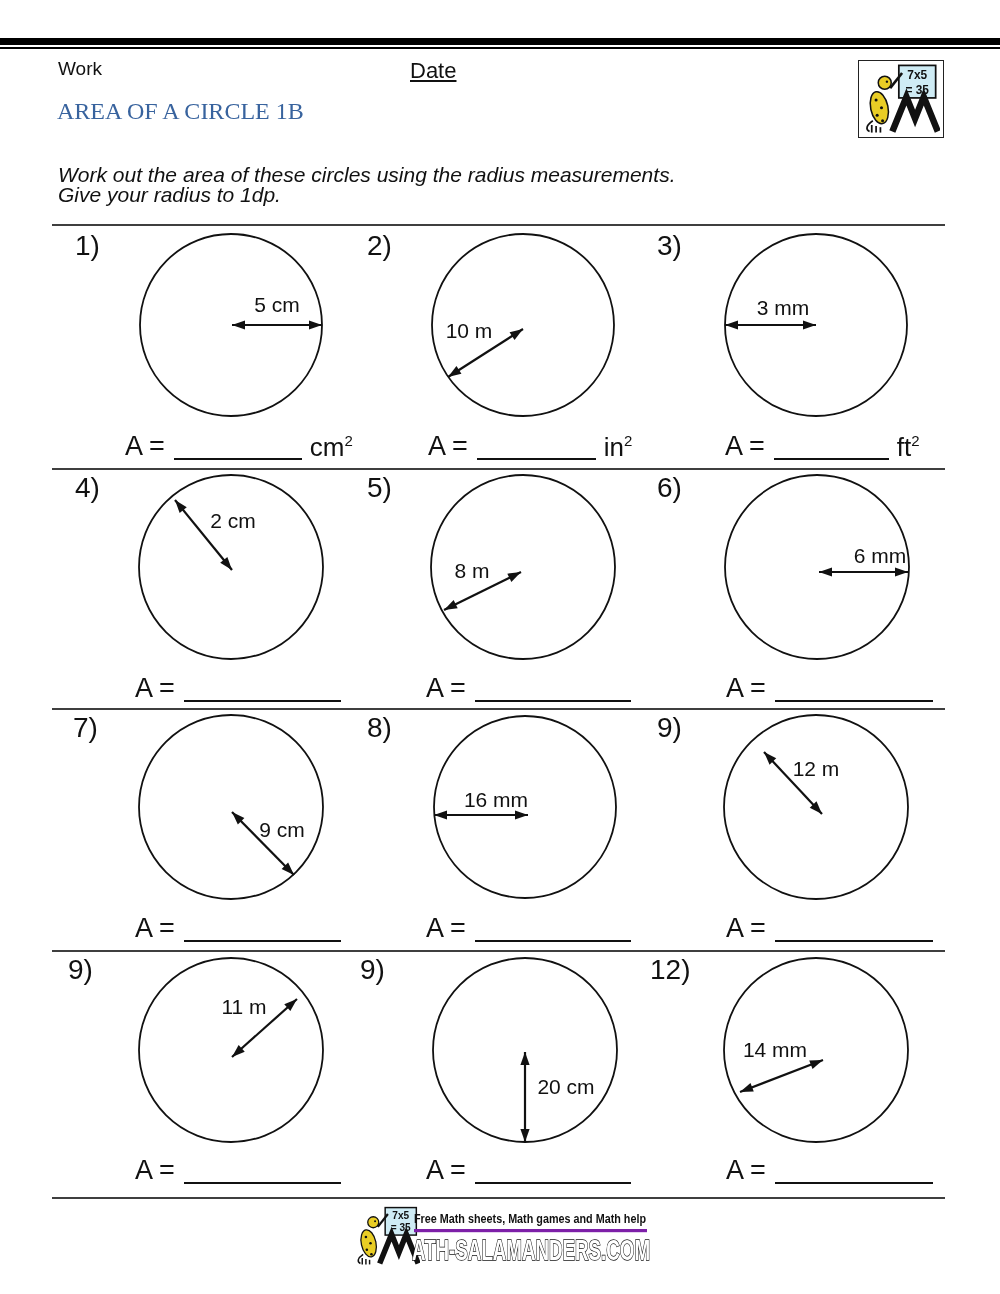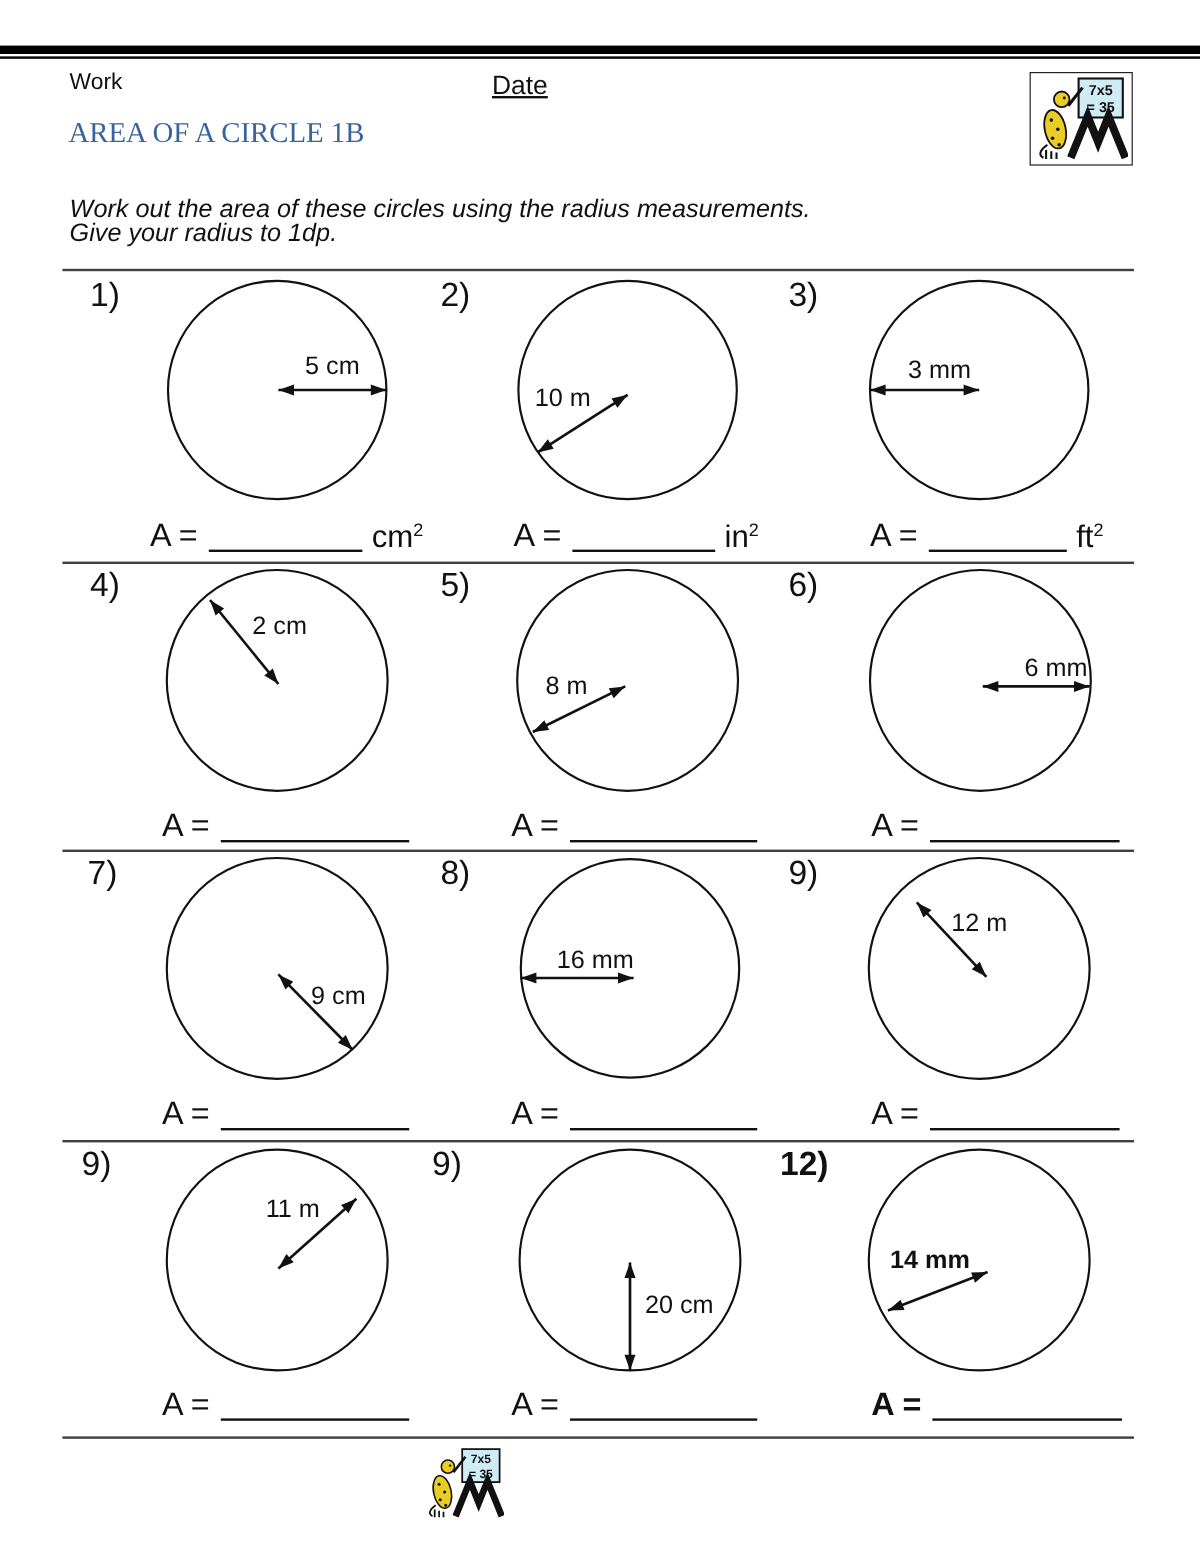--- a/index.html
+++ b/index.html
@@ -218,21 +218,21 @@
         <line x1="175" y1="100" x2="175" y2="190" stroke="#111111" stroke-width="2.2"></line>
         <polygon points="175,190 170.4,177 179.6,177" fill="#111111"></polygon>
         <polygon points="175,100 179.6,113 170.4,113" fill="#111111"></polygon>
         <text x="216" y="142" text-anchor="middle" class="radius-label">20 cm</text>
       </svg>
       <div class="answer" style="left: 76px;">
         <span class="aprefix">A =</span>
         <span class="blank" style="width: 156px;"></span>
       </div>
     </div>
-    <div class="cell" style="left: 640px; top: 952px; font-weight: bold;">
+    <div class="cell" style="left: 640px; top: 952px;">
       <div class="pnum" style="left: 10px;">12)</div>
       <svg width="300" height="200" viewBox="0 0 300 200" class="fig">
         <circle cx="176" cy="98" r="92" fill="none" stroke="#111111" stroke-width="1.8"></circle>
         <line x1="100" y1="140" x2="183" y2="108" stroke="#111111" stroke-width="2.2"></line>
         <polygon points="183,108 172.52504602945916,116.96857509948215 169.21550916647655,108.38446386112095" fill="#111111"></polygon>
         <polygon points="100,140 110.47495397054081,131.03142490051786 113.78449083352345,139.61553613887904" fill="#111111"></polygon>
         <text x="135" y="105" text-anchor="middle" class="radius-label">14 mm</text>
       </svg>
       <div class="answer" style="left: 86px;">
         <span class="aprefix">A =</span>
@@ -253,13 +253,20 @@
     <circle cx="23" cy="16" r="1.1" fill="#111"></circle>
     <circle cx="13" cy="33" r="1.4" fill="#111"></circle>
     <circle cx="18" cy="40" r="1.4" fill="#111"></circle>
     <circle cx="14" cy="47" r="1.4" fill="#111"></circle>
     <circle cx="19" cy="52" r="1.4" fill="#111"></circle>
     <path d="M 10,52 C 4,56 3,60 7,62" stroke="#111" stroke-width="1.6" fill="none"></path>
     <line x1="9" y1="56" x2="9" y2="63" stroke="#111" stroke-width="1.6"></line>
     <line x1="13" y1="57" x2="13" y2="63" stroke="#111" stroke-width="1.6"></line>
     <line x1="17" y1="58" x2="17" y2="63" stroke="#111" stroke-width="1.6"></line>
   </svg>
+  <div class="footer-txt">
+    <svg width="245" height="62" viewBox="0 0 245 62">
+      <text x="2" y="13" font-size="13.5" font-weight="bold" fill="#111" textLength="232" lengthAdjust="spacingAndGlyphs">Free Math sheets, Math games and Math help</text>
+      <rect x="2" y="19" width="233" height="3.2" fill="#7d1fa8"></rect>
+      <text x="0" y="50" font-size="29" font-weight="bold" fill="#ffffff" stroke="#111" stroke-width="1.5" style="paint-order:stroke" textLength="238" lengthAdjust="spacingAndGlyphs">ATH-SALAMANDERS.COM</text>
+    </svg>
+  </div>
 </div>
 
 </body></html>

